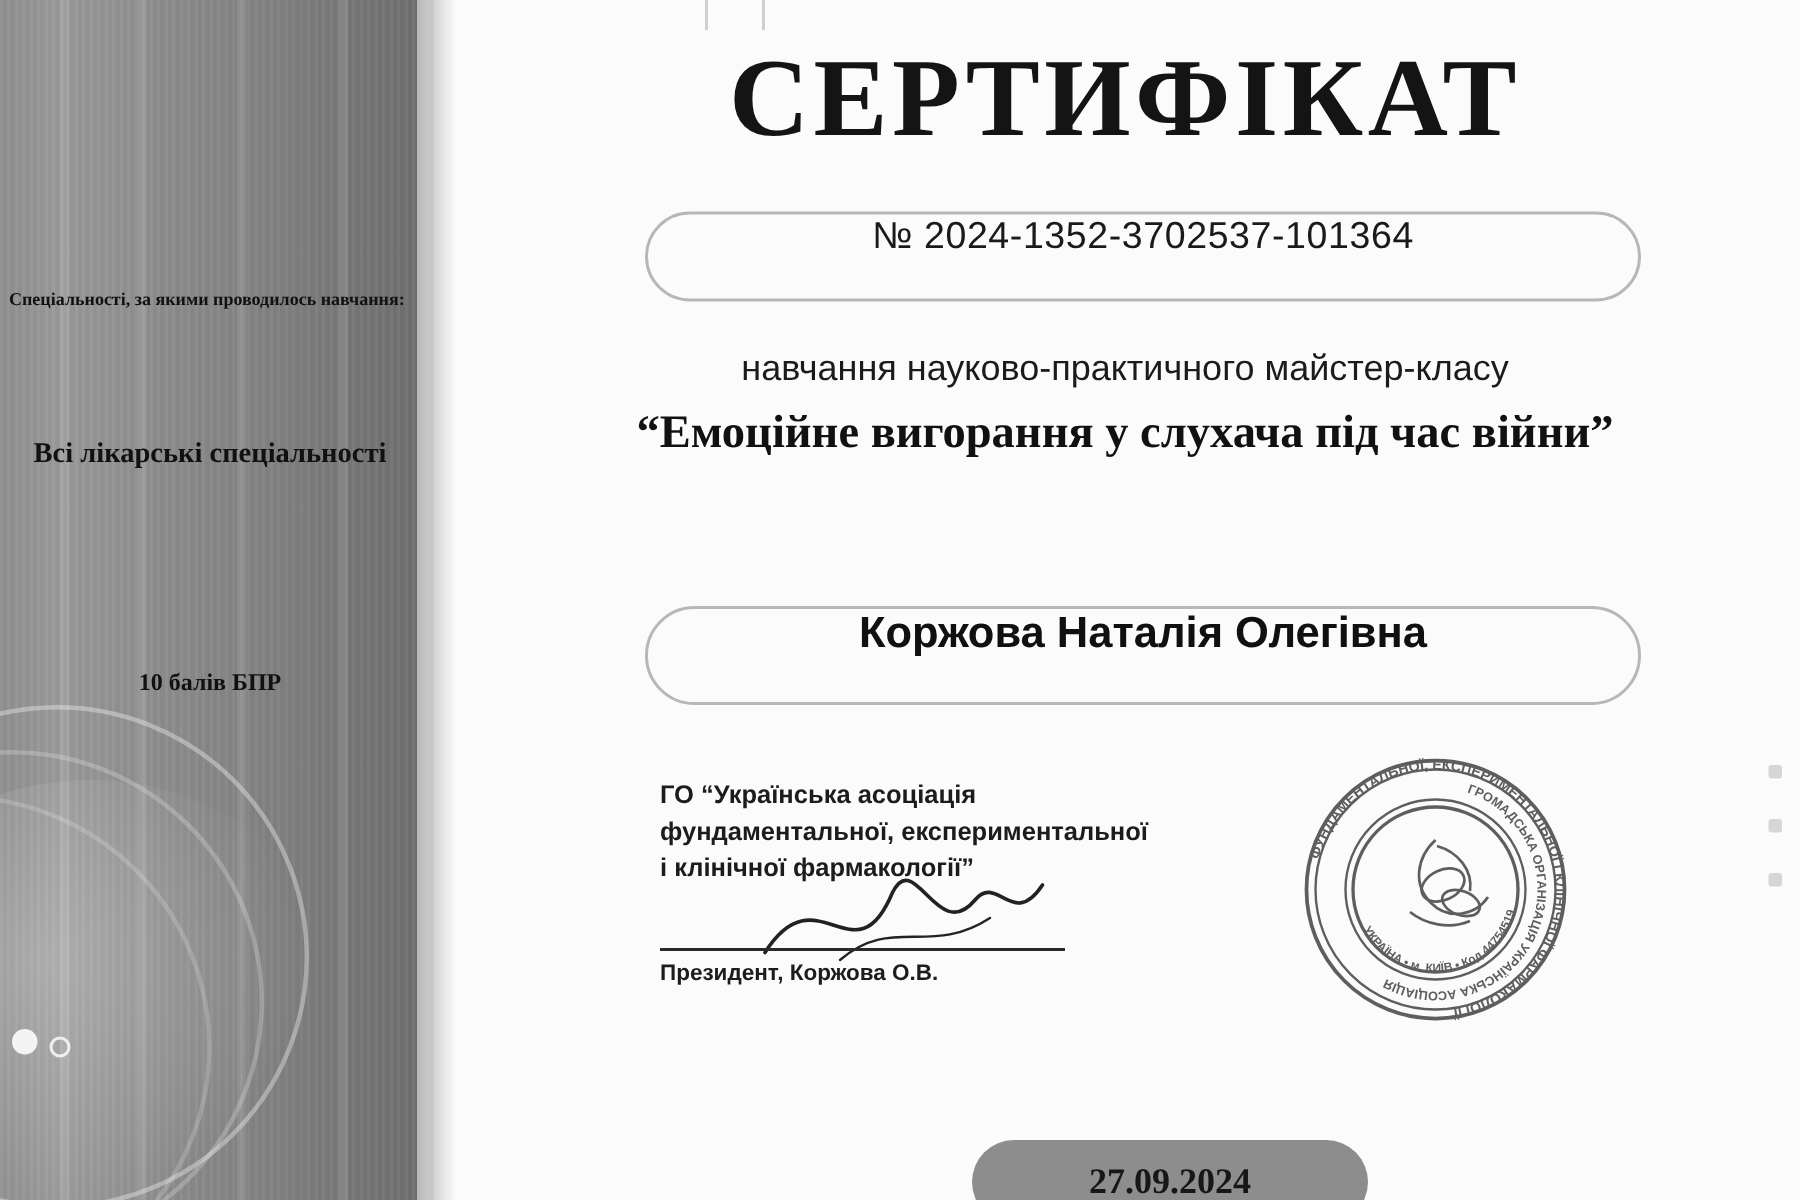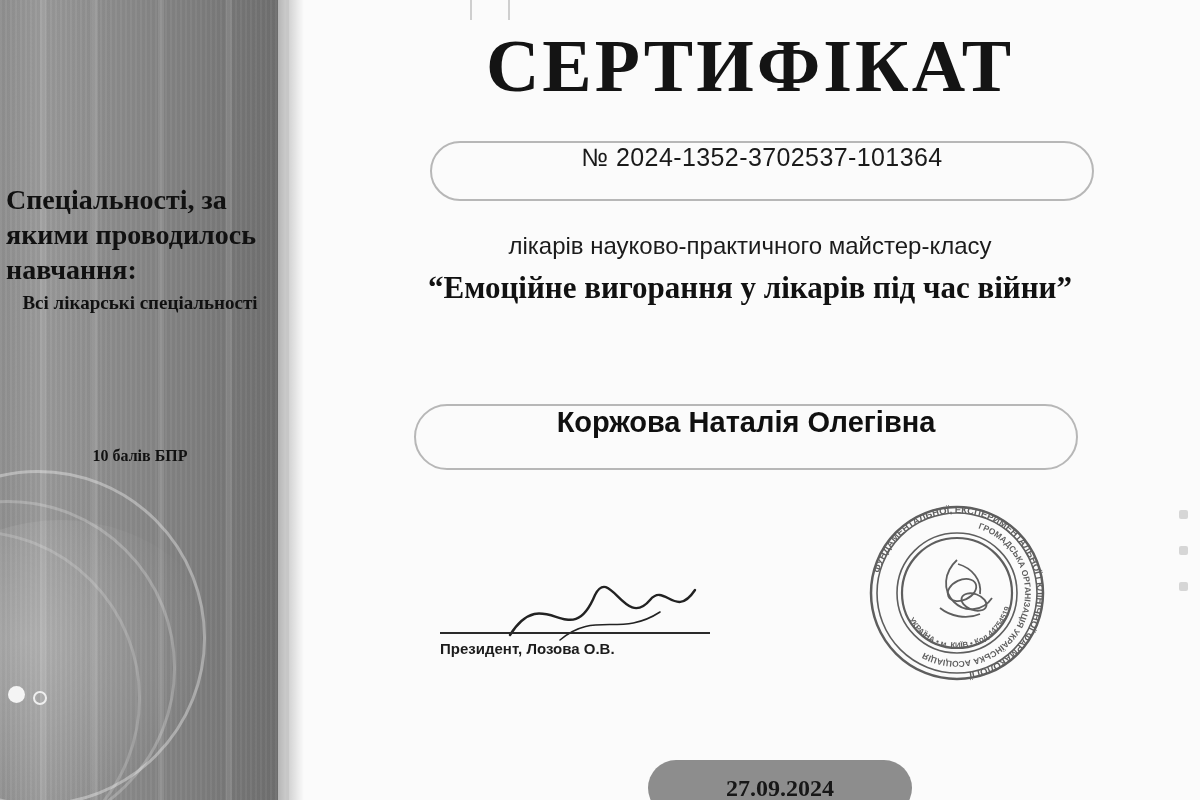--- a/index.html
+++ b/index.html
@@ -68,23 +68,23 @@
   .dot.big { left: 8px; top: 686px; width: 17px; height: 17px; background: #f4f4f4; }
   .dot.small { left: 33px; top: 691px; width: 10px; height: 10px; border: 2px solid #efefef; }
 
   .lp-text {
     position: absolute;
     color: #111;
     line-height: 1.25;
   }
   .lp-spec-head {
     left: 6px;
-    top: 182px;
+    top: 192px;
     width: 268px;
-    font-size: 28px;
+    font-size: 12px;
     font-weight: 700;
     font-family: "Liberation Serif", serif;
   }
   .lp-spec-body {
     left: 6px;
     top: 258px;
     width: 268px;
     text-align: center;
     font-size: 19px;
     font-weight: 700;
@@ -173,21 +173,21 @@
     left: 20px;
     top: 270px;
     width: 860px;
     text-align: center;
     font-family: "Liberation Serif", serif;
     font-weight: 700;
     font-size: 31px;
     color: #111;
   }
   .pill-name {
-    left: 114px;
+    left: 130px;
     top: 404px;
     width: 660px;
     height: 62px;
     font-size: 29px;
     font-weight: 700;
     color: #101010;
   }
 
   .org-block {
     position: absolute;
@@ -300,36 +300,41 @@
   <div class="top-notch"></div>
 
   <div class="body">
 
     <div class="cert-title">СЕРТИФІКАТ</div>
 
     <div class="pill pill-number">
       <span>№ 2024-1352-3702537-101364</span>
     </div>
 
-    <div class="subtitle">лікарів науково-практичного майстер-класу</div>
-
-    <div class="course-title">“Емоційне вигорання у лікарів під час війни”</div>
+    <div class="subtitle">навчання науково-практичного майстер-класу</div>
+
+    <div class="course-title">“Емоційне вигорання у слухача під час війни”</div>
 
     <div class="pill pill-name">
       <span>Коржова Наталія Олегівна</span>
     </div>
 
+    <div class="org-block">
+      <div>ГО “Українська асоціація</div>
+      <div>фундаментальної, експериментальної</div>
+      <div>і клінічної фармакології”</div>
+    </div>
 
     <svg class="signature" viewBox="0 0 300 90">
       <path d="M10,75 C45,20 70,95 95,35 C110,5 125,70 150,40 C165,22 175,60 195,30" fill="none" stroke="#222" stroke-width="2.4" stroke-linecap="round"></path>
       <path d="M60,80 C95,50 120,78 160,52" fill="none" stroke="#222" stroke-width="1.6" stroke-linecap="round"></path>
     </svg>
 
     <div class="sign-line"></div>
-    <div class="sign-caption">Президент, Лозова О.В.</div>
+    <div class="sign-caption">Президент, Коржова О.В.</div>
 
     <div class="stamp">
       <svg width="190" height="190" viewBox="0 0 190 190">
         <defs>
           <path id="arcOuter" d="M95,95 m-80,0 a80,80 0 1,1 160,0 a80,80 0 1,1 -160,0"></path>
           <path id="arcInner" d="M95,95 m-55,0 a55,55 0 1,0 110,0 a55,55 0 1,0 -110,0"></path>
           <path id="arcMid" d="M95,95 m-68,0 a68,68 0 1,1 136,0 a68,68 0 1,1 -136,0"></path>
         </defs>
         <circle cx="95" cy="95" r="86" fill="none" stroke="#333" stroke-width="2.5"></circle>
         <circle cx="95" cy="95" r="80" fill="none" stroke="#333" stroke-width="1.6"></circle>

